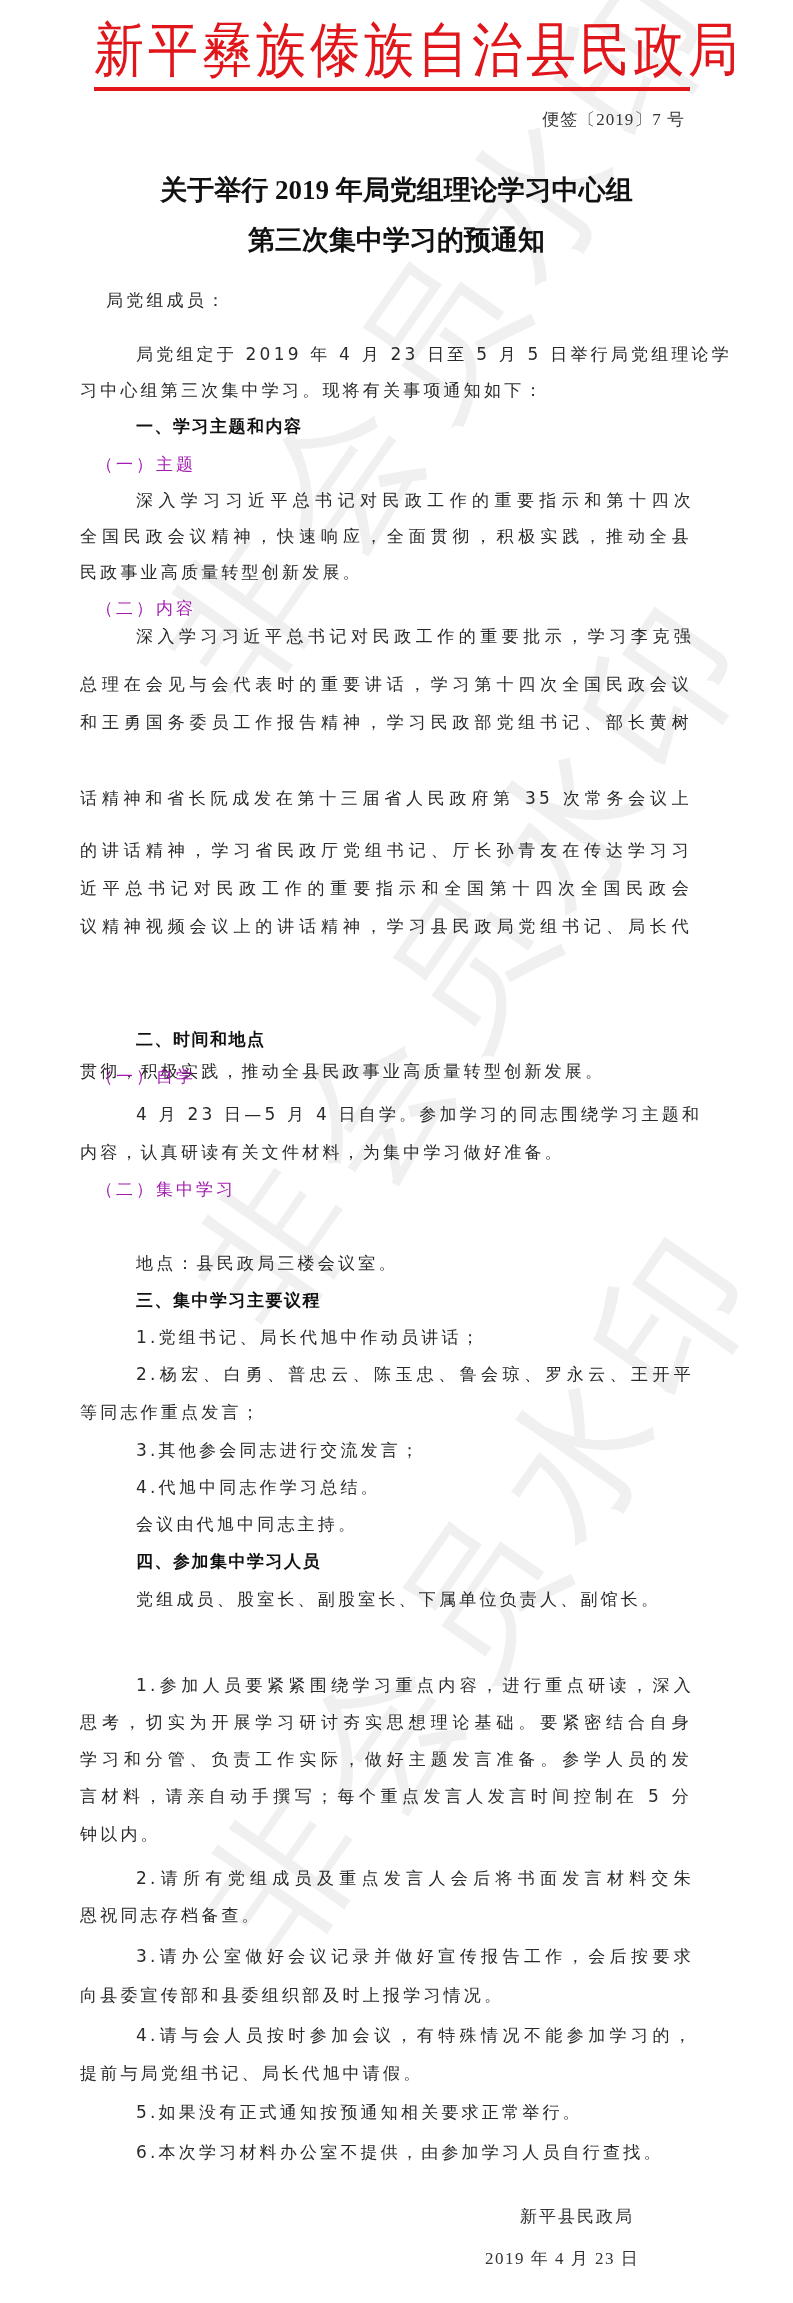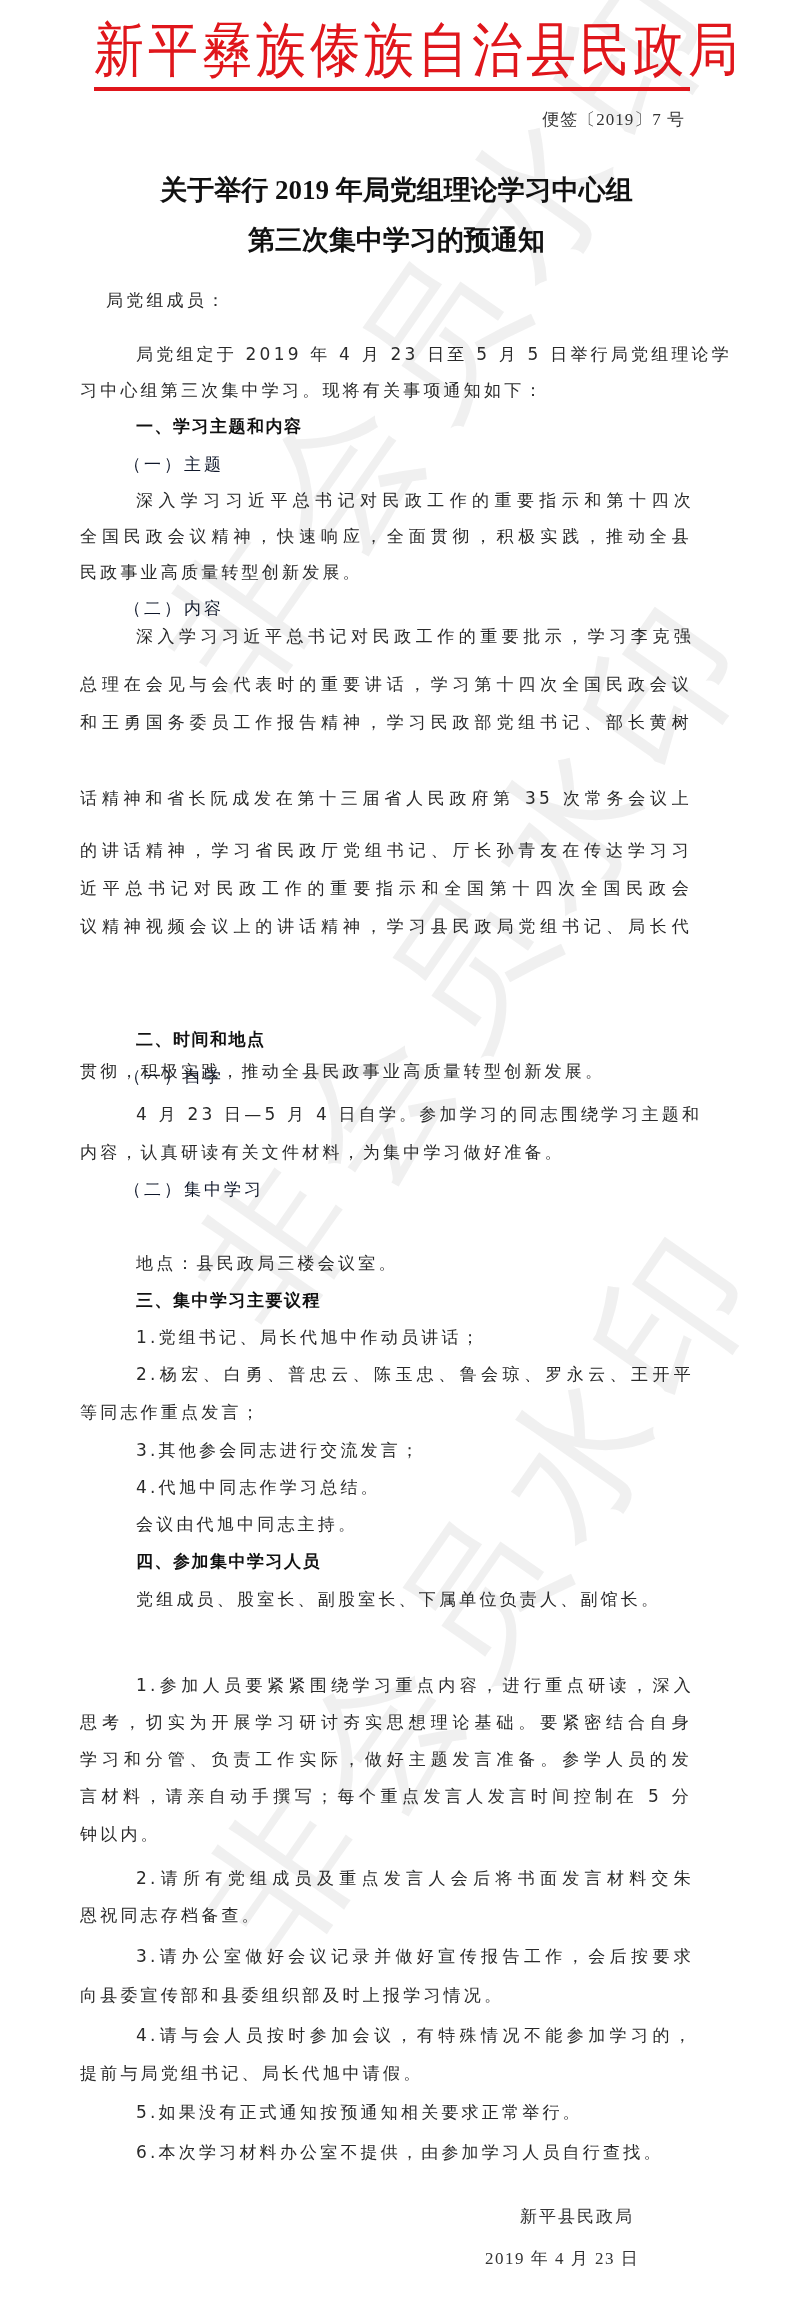--- a/index.html
+++ b/index.html
@@ -19,21 +19,21 @@
   .doc-title { position: absolute; left: 0; width: 793px; text-align: center; font-weight: bold;
                font-family: "Liberation Serif", "DejaVu Serif", serif; font-size: 27px; color: #111; }
   .doc-title.l1 { top: 172px; }
   .doc-title.l2 { top: 222px; }
 
   .line { position: absolute; left: 80px; width: 640px; font-size: 17px; line-height: 24px;
           letter-spacing: 3.2px; color: #2a2a2a; white-space: nowrap;
           font-family: "DejaVu Sans", "Liberation Sans", sans-serif; }
   .line.ind { left: 136px; }
   .line.h1 { font-weight: bold; letter-spacing: 1.5px; color: #111; left: 136px; }
-  .line.h2 { left: 124px; letter-spacing: 3px; color: #0f172a; }
+  .line.h2 { left: 96px; letter-spacing: 3px; color: #a21caf; }
   .line.just { text-align: justify; text-align-last: justify; width: 612px; }
   .line.ind.just { width: 558px; }
 
   .sign-org { position: absolute; left: 520px; top: 2205px; font-size: 17px; letter-spacing: 2px; color: #333; }
   .sign-date { position: absolute; left: 485px; top: 2247px; font-size: 17px; letter-spacing: 1.5px; color: #333;
                font-family: "Liberation Serif", "DejaVu Serif", serif; }
 
   .watermark { position: absolute; color: rgba(170,170,170,0.18); font-size: 150px; font-weight: 300;
                white-space: nowrap; transform: rotate(-55deg); transform-origin: left top;
                pointer-events: none; font-family: "DejaVu Sans", sans-serif; letter-spacing: 20px; }

